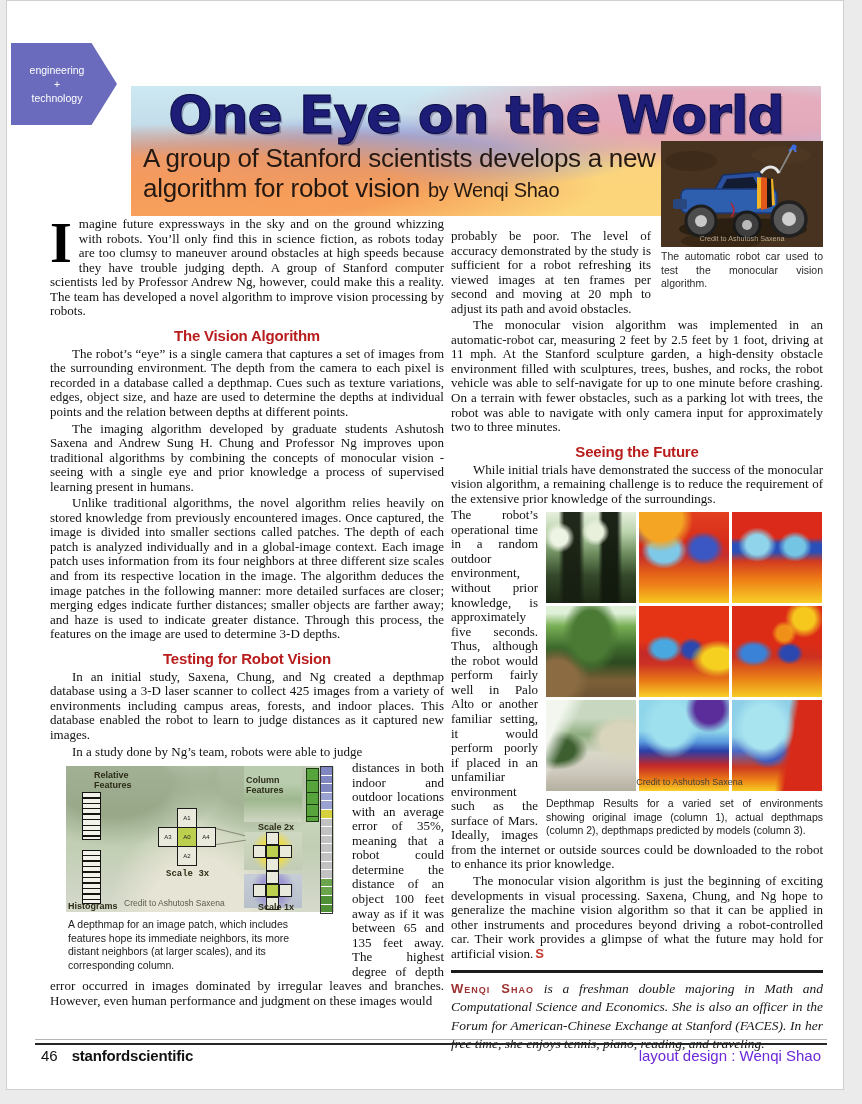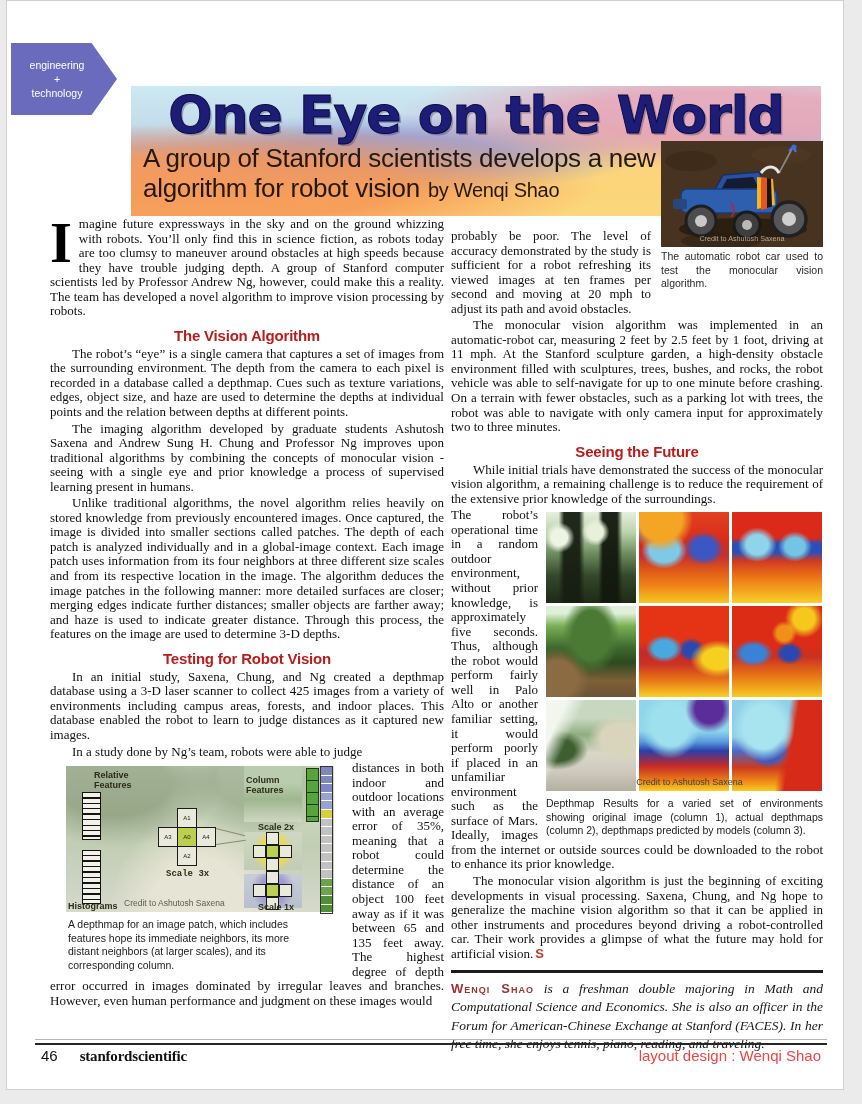--- a/index.html
+++ b/index.html
@@ -2,21 +2,21 @@
 <html><head>
 <meta charset="utf-8">
 <style>
   html,body{margin:0;padding:0;}
   #stage{position:relative;width:862px;height:1104px;background:#ebebeb;overflow:hidden;
          font-family:"Liberation Serif",serif;}
   #page{position:absolute;left:6px;top:0;width:838px;height:1090px;background:#fff;
         border:1px solid #cfcfcf;box-sizing:border-box;}
 
   
-  .badge{position:absolute;left:4px;top:42px;width:106px;height:72px;background:#6a6bbc;
+  .badge{position:absolute;left:4px;top:42px;width:106px;height:82px;background:#6a6bbc;
          clip-path:polygon(0 0,76% 0,100% 50%,76% 100%,0 100%);z-index:5;
          display:flex;flex-direction:column;justify-content:center;align-items:center;
          padding-right:14px;box-sizing:border-box;
          font:10.5px/1.35 "Liberation Sans",sans-serif;color:#fff;}
 
   
   .banner{position:absolute;left:124px;top:85px;width:690px;height:130px;
     background:
       radial-gradient(ellipse at 12% 78%,rgba(246,150,84,.85) 0 22%,rgba(246,150,84,0) 45%),
       radial-gradient(ellipse at 84% 22%,rgba(238,154,172,.75) 0 16%,rgba(238,154,172,0) 38%),
@@ -136,22 +136,22 @@
 
   
   .bio-rule{border:none;border-top:3px solid #1c1c1c;margin:9px 0 7px;}
   .bio{font:italic 13.5px/1.35 "Liberation Serif",serif;color:#161616;text-align:justify;}
   .bio-name{font-style:normal;font-variant:small-caps;font-weight:bold;color:#9e3232;
             font-family:"Liberation Sans",sans-serif;letter-spacing:1px;font-size:13px;}
   .endmark{color:#c0392b;font-weight:bold;font-family:"Liberation Sans",sans-serif;margin-left:2px;}
   .foot-rule{position:absolute;left:28px;right:16px;top:1038px;height:3px;
              border-top:1px solid #b5b5b5;border-bottom:2.5px solid #262626;}
   .foot-left{position:absolute;left:34px;top:1046px;font:15px "Liberation Sans",sans-serif;color:#111;}
-  .foot-left b{margin-left:22px;letter-spacing:-.2px;font-family:Liberation Serif, serif;}
-  .foot-right{position:absolute;right:22px;top:1046px;font:15px "Liberation Sans",sans-serif;color:#ef4444;}
+  .foot-left b{margin-left:14px;letter-spacing:-.2px;}
+  .foot-right{position:absolute;right:22px;top:1046px;font:15px "Liberation Sans",sans-serif;color:#6d28d9;}
 </style>
 </head>
 <body>
 
 <div id="stage">
 <div id="page">
 
   <div class="banner">
     <div class="title">One Eye on the World</div>
     <div class="subtitle">

